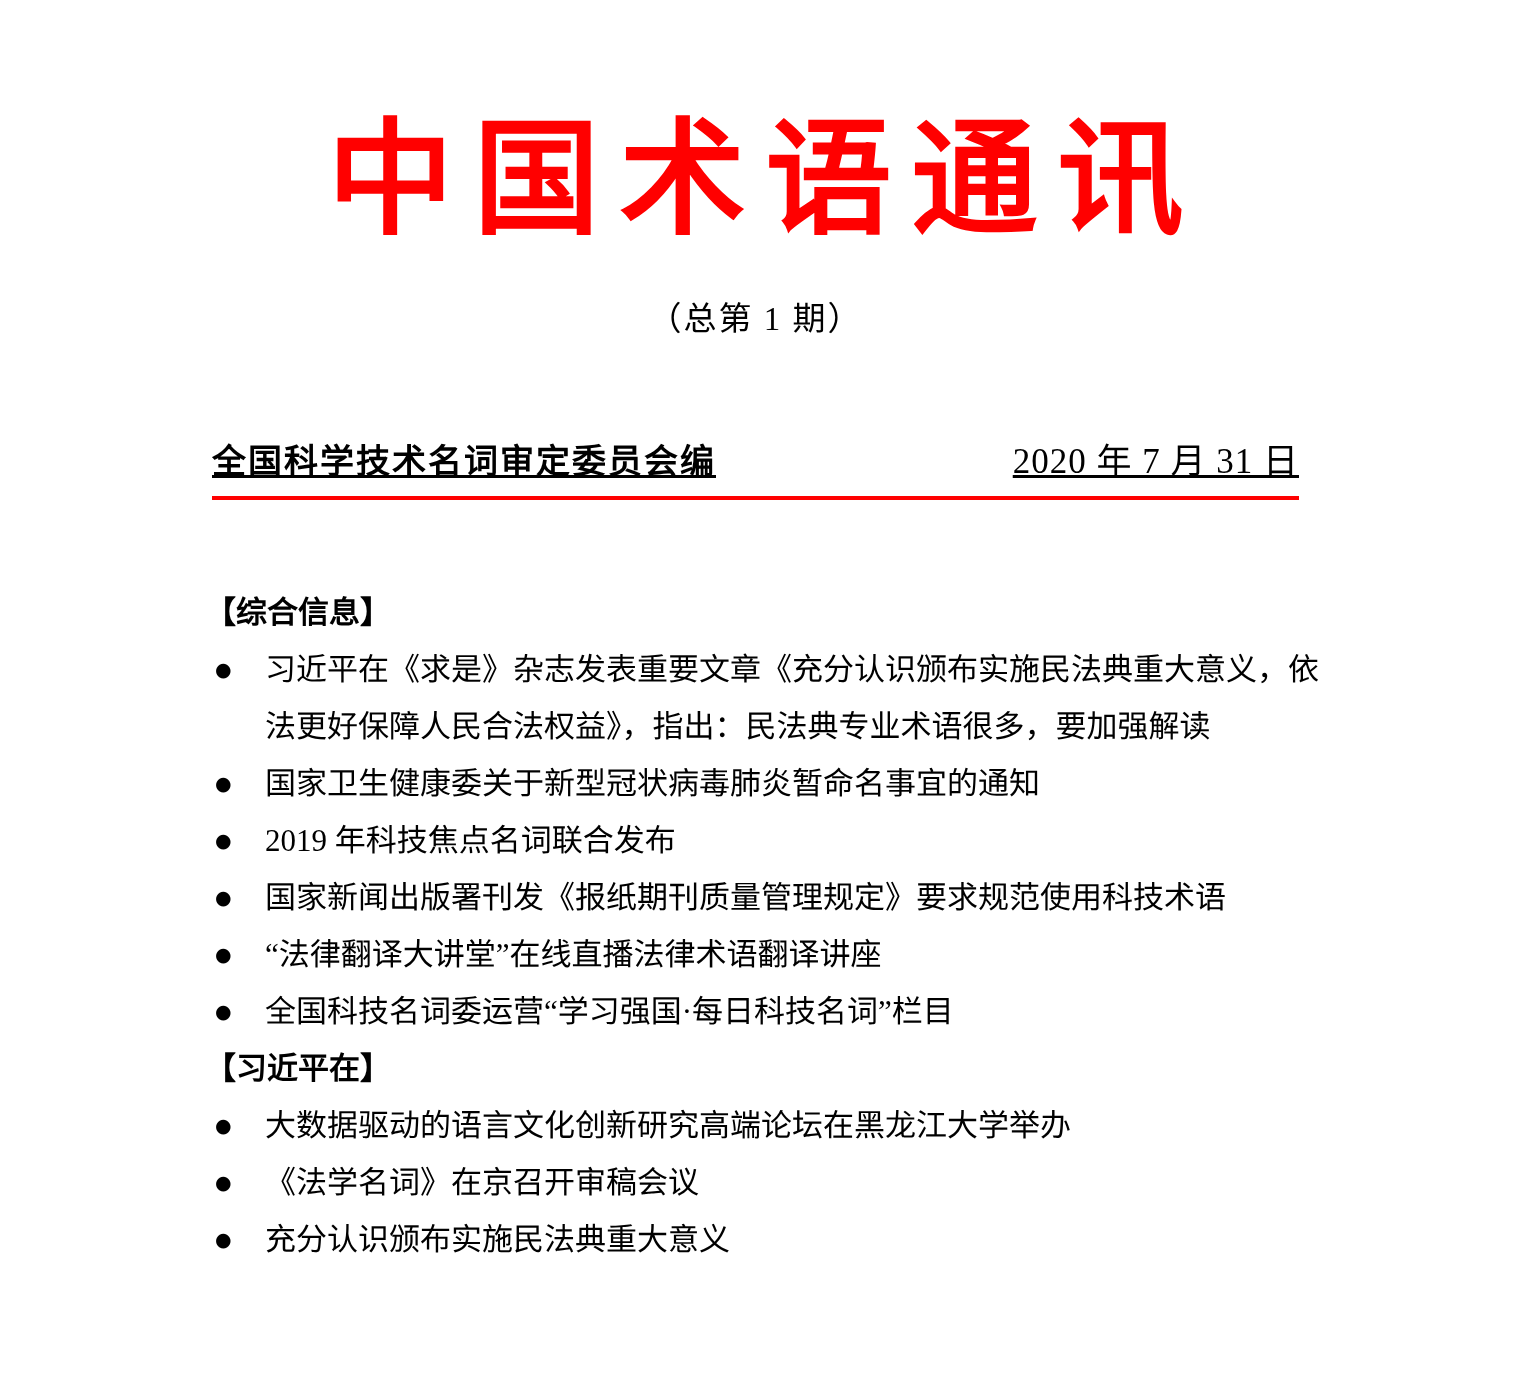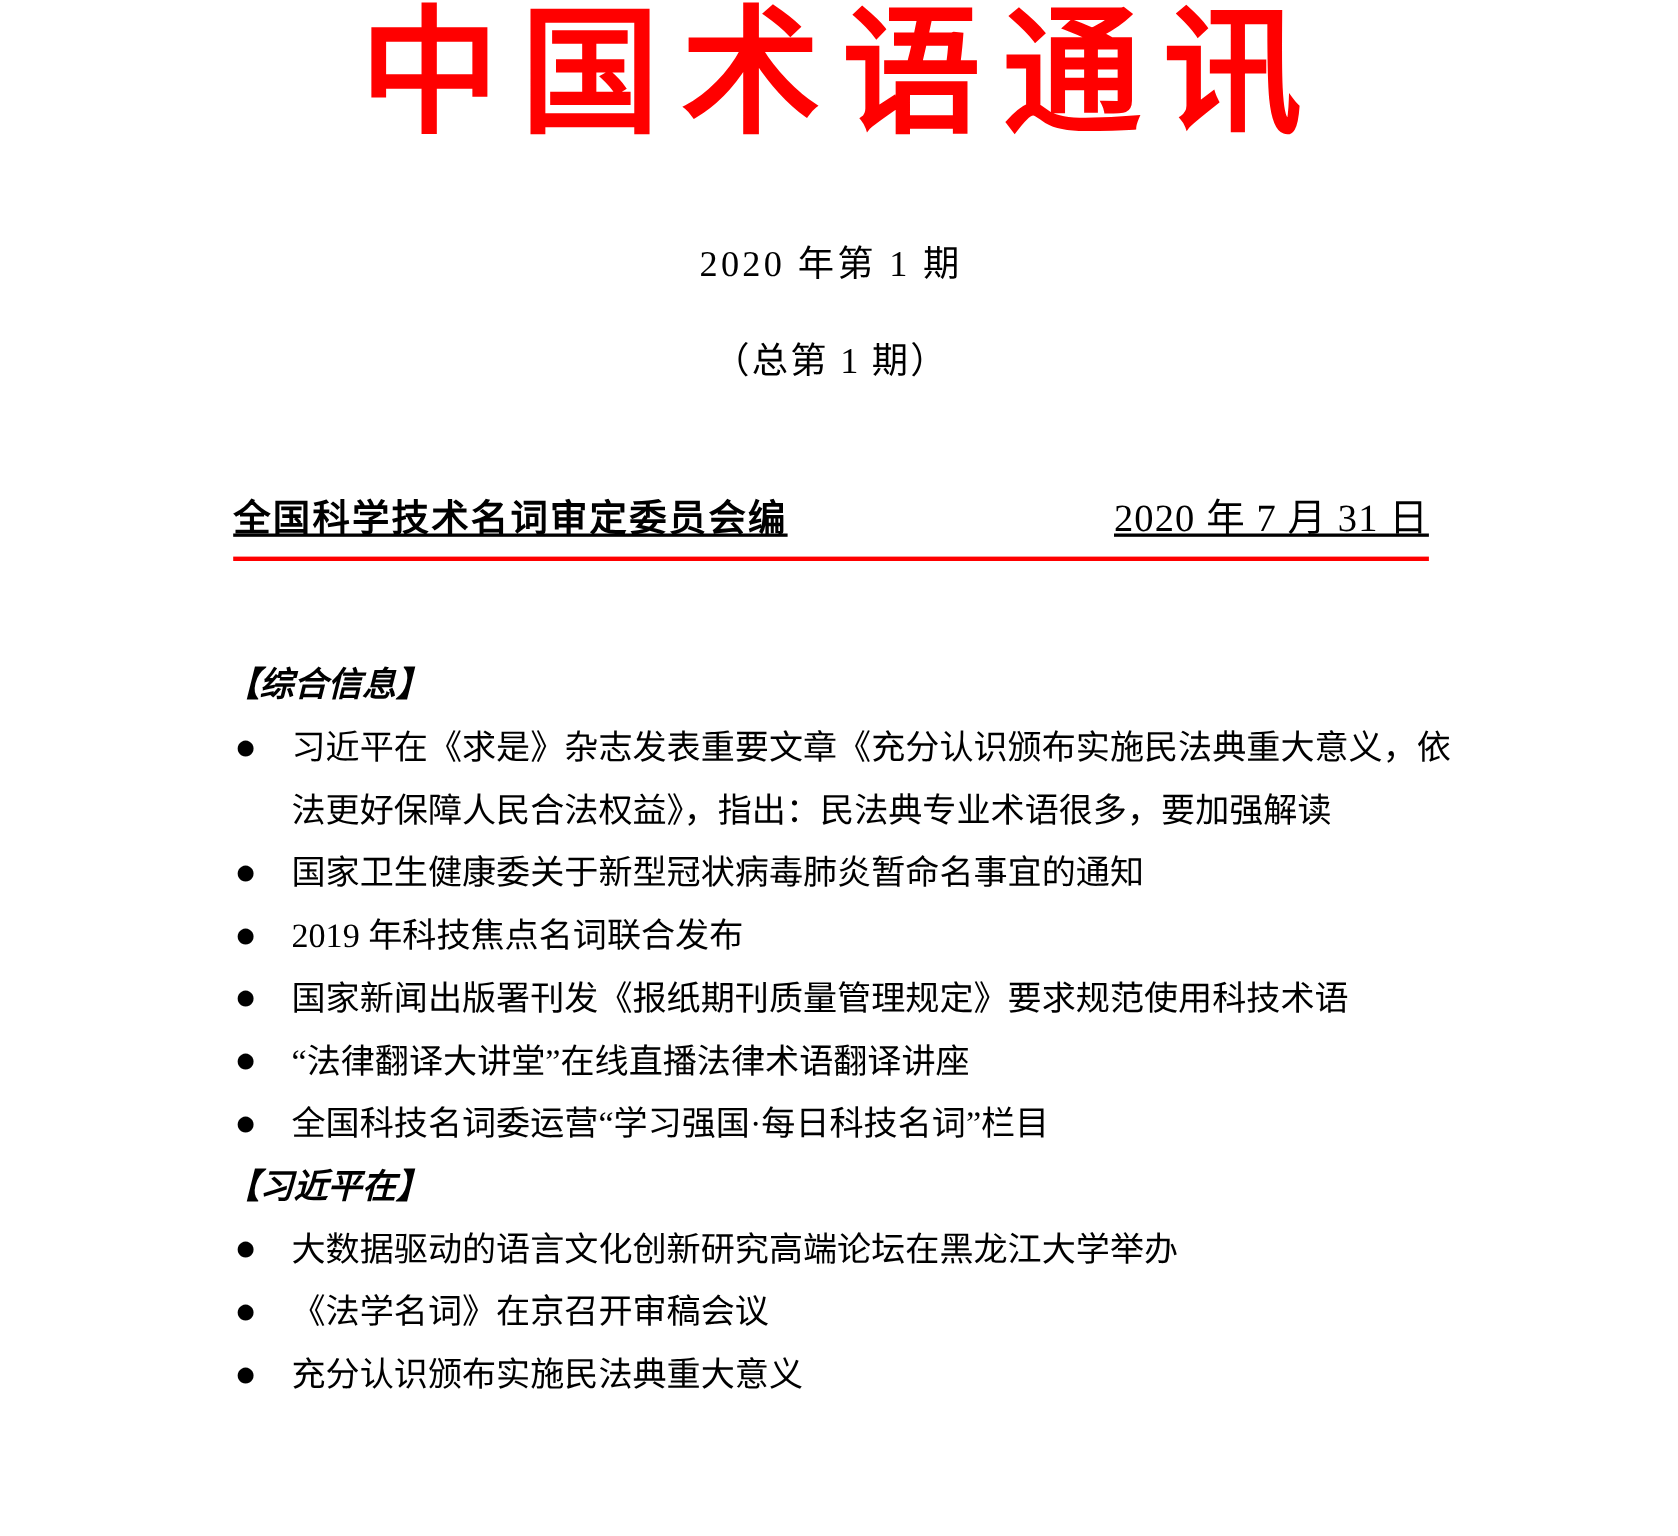--- a/index.html
+++ b/index.html
@@ -12,20 +12,21 @@
     font-family: "Liberation Serif", "DejaVu Serif", serif;
     overflow: hidden;
     position: relative;
   }
   .column {
     margin-left: 212px;
     width: 1087px;
   }
   .masthead-title {
     margin: 0;
+    padding-top: 112px;
     padding-left: 20px; 
     text-align: center;
     color: var(--accent, #FF0000);
     font-size: 126px;
     line-height: 1.1;
     font-weight: bold;
     letter-spacing: 20px;
     white-space: nowrap;
   }
   .issue-line {
@@ -67,21 +68,20 @@
   }
   .toc {
     margin: 84px 0 0 205px;
     width: 1130px;
   }
   .toc-heading {
     font-family: "Liberation Sans", "DejaVu Sans", sans-serif;
     font-weight: bold;
     font-size: 31px;
     line-height: 57px;
-    font-style: italic;
   }
   .toc-item {
     display: flex;
     align-items: flex-start;
     padding-left: 10px;
     font-size: 31px;
     line-height: 57px;
   }
   .toc-bullet {
     flex: none;
@@ -97,21 +97,20 @@
   }
 </style>
 </head>
 <body>
 
 <div class="page">
 
   <div class="column">
     <h1 class="masthead-title">中国术语通讯</h1>
 
-    <div class="issue-line">2020 年第 1 期</div>
 
     <div class="issue-total-line">（总第 1 期）</div>
 
     <div class="editor-row">
       <span class="editor-label">全国科学技术名词审定委员会编</span>
       <span class="pub-date">2020 年 7 月 31 日</span>
     </div>
 
     <div class="red-rule"></div>
   </div>

